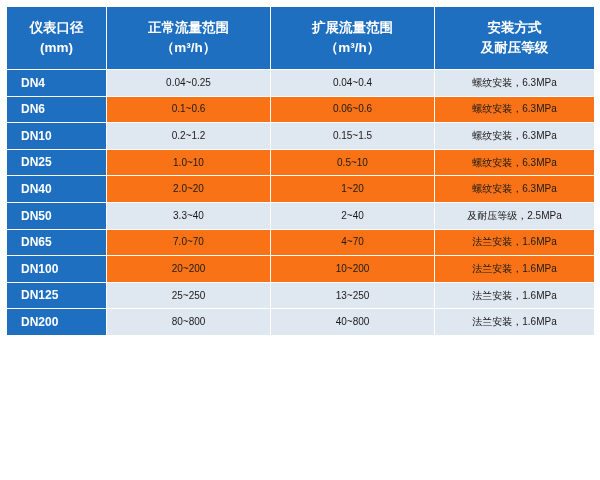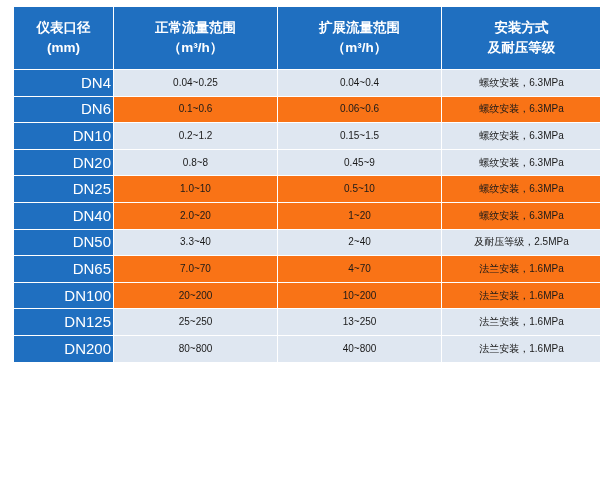--- a/index.html
+++ b/index.html
@@ -10,21 +10,21 @@
     width: 600px;
     height: 480px;
     background: #ffffff;
     font-family: "Liberation Sans", sans-serif;
     overflow: hidden;
   }
   .table-wrap {
     width: 600px;
     height: 480px;
     box-sizing: border-box;
-    padding: 6px 6px 6px 13px;
+    padding: 6px 6px 6px 6px;
   }
   table.spec-table {
     width: 588px;
     border-collapse: collapse;
     table-layout: fixed;
   }
   table.spec-table col.c0 { width: 100px; }
   table.spec-table col.c1 { width: 164px; }
   table.spec-table col.c2 { width: 164px; }
   table.spec-table col.c3 { width: 160px; }
@@ -51,23 +51,23 @@
     font-size: 10px;
     color: #1a1a1a;
     height: 25.6px;
     padding: 0 2px;
     vertical-align: middle;
     line-height: 1.2;
   }
   tbody td.dn {
     background: #1f6fc0;
     color: #ffffff;
-    font-weight: normal;
-    font-size: 15px;
-    text-align: right;
+    font-weight: bold;
+    font-size: 12px;
+    text-align: left;
     padding-left: 14px;
   }
   tbody tr.odd td.val {
     background: #dfe7f1;
   }
   tbody tr.even td.val {
     background: #f97316;
   }
 </style>
 </head>
@@ -113,26 +113,20 @@
           <td class="val">0.1~0.6</td>
           <td class="val">0.06~0.6</td>
           <td class="val">螺纹安装，6.3MPa</td>
         </tr>
         <tr class="odd">
           <td class="dn">DN10</td>
           <td class="val">0.2~1.2</td>
           <td class="val">0.15~1.5</td>
           <td class="val">螺纹安装，6.3MPa</td>
         </tr>
-        <tr class="odd">
-          <td class="dn">DN20</td>
-          <td class="val">0.8~8</td>
-          <td class="val">0.45~9</td>
-          <td class="val">螺纹安装，6.3MPa</td>
-        </tr>
         <tr class="even">
           <td class="dn">DN25</td>
           <td class="val">1.0~10</td>
           <td class="val">0.5~10</td>
           <td class="val">螺纹安装，6.3MPa</td>
         </tr>
         <tr class="even">
           <td class="dn">DN40</td>
           <td class="val">2.0~20</td>
           <td class="val">1~20</td>

